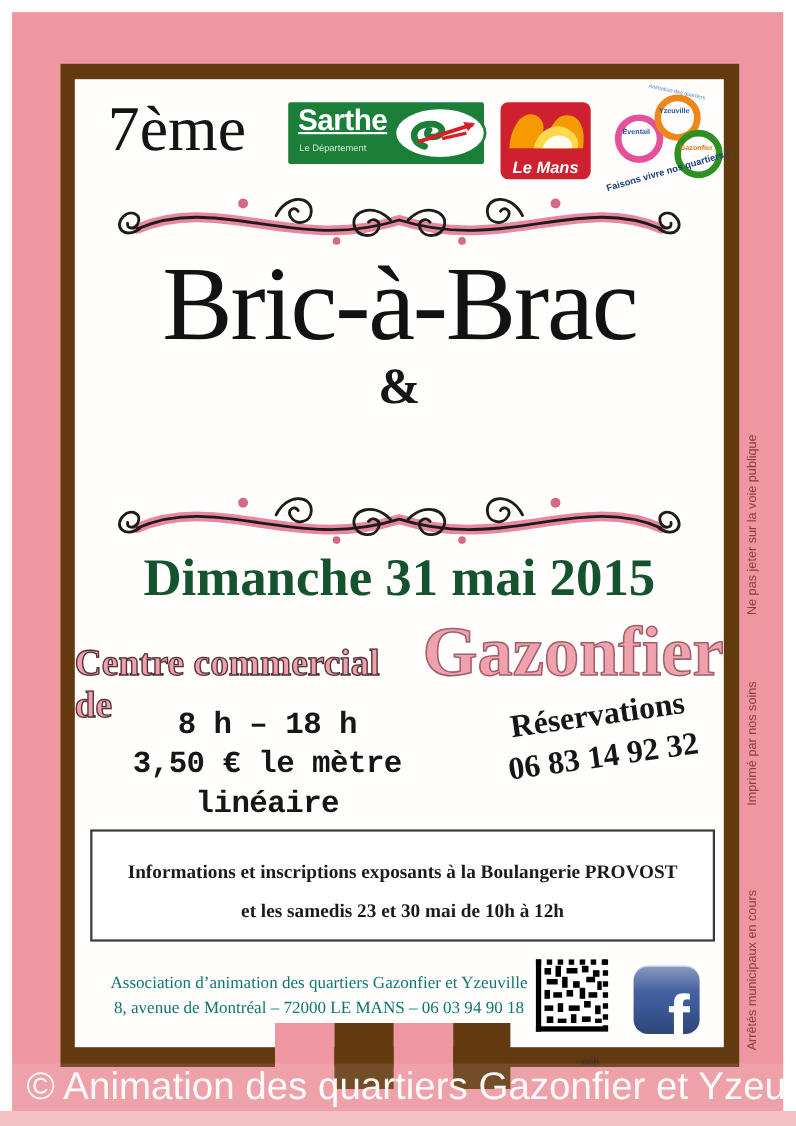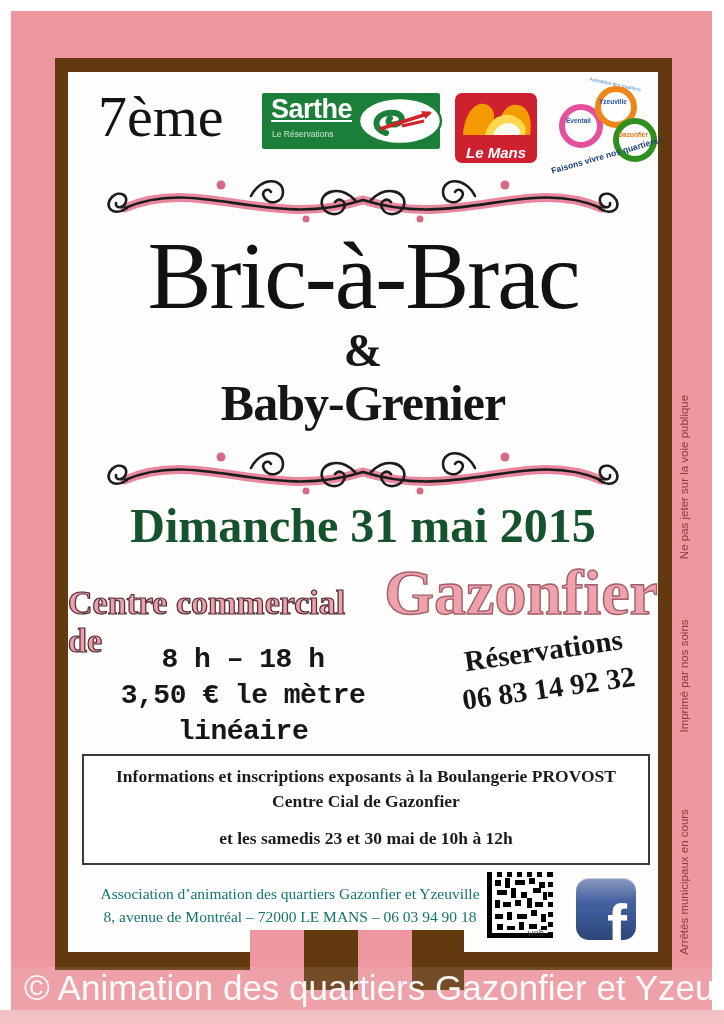--- a/index.html
+++ b/index.html
@@ -53,27 +53,27 @@
   .loc-prefix{font-size:34px;font-weight:bold;color:#efa0aa;-webkit-text-stroke:1.2px #503238;
               text-shadow:0 0 1px #503238;}
   .loc-name{font-size:64px;font-weight:bold;color:#f0a2ac;-webkit-text-stroke:1.4px #a05f6b;line-height:1;}
 
   .hours-block{left:8px;top:570px;width:334px;text-align:center;font-weight:bold;font-size:28px;
                line-height:1.28;letter-spacing:-0.5px;font-family:Liberation Mono, monospace;}
   .reservations{left:352px;top:560px;width:252px;text-align:center;font-weight:bold;font-size:29px;
                 line-height:1.3;transform:rotate(-8deg);}
 
   .info-box{left:14px;top:682px;width:556px;border:2px solid #3a3a3a;background:#fff;text-align:center;
-            font-weight:bold;font-size:17.5px;line-height:1.45;padding:8px 4px 12px;color:#1b1b1b;}
+            font-weight:bold;font-size:17.5px;line-height:1.45;padding:24px 4px 12px;color:#1b1b1b;}
   .info-gap{height:11px;}
 
   .assoc{left:0;top:810px;width:444px;text-align:center;font-size:15.5px;line-height:1.5;color:#0f766e;}
 
   .qr{left:419px;top:800px;width:66px;height:66px;}
-  .qr-caption{left:460px;top:857px;font-size:9px;font-family:Liberation Mono, monospace;color:#333;}
+  .qr-caption{left:460px;top:888px;font-size:9px;font-family:Liberation Sans, sans-serif;color:#333;}
 
   .fb{left:508px;top:806px;width:60px;height:62px;border-radius:13px;overflow:hidden;
       background:linear-gradient(180deg,#8a9bc0 0%,#45619f 38%,#3b5998 60%,#2e4678 100%);
       box-shadow:inset 0 1px 0 rgba(255,255,255,.5);}
   .fb-letter{position:absolute;right:9px;bottom:-16px;font-family:"Liberation Sans",sans-serif;
              font-weight:bold;font-size:60px;color:#fff;line-height:1;}
 
   .vnote{position:absolute;left:684px;font-family:"Liberation Sans",sans-serif;font-size:11.5px;
          color:#8a4038;white-space:nowrap;transform:translate(-50%,-50%) rotate(-90deg);z-index:4;}
   .vnote-1{top:477px;}
@@ -97,21 +97,21 @@
   <div class="pink-bg"></div>
   <div class="bottom-strip"></div>
   <div class="frame"></div>
 
   <div class="poster">
 
     <div class="edition">7ème</div>
 
     <div class="logo-sarthe">
       <span class="sarthe-name">Sarthe</span>
-      <span class="sarthe-sub">Le Réservations</span>
+      <span class="sarthe-sub">Le Département</span>
       <svg class="sarthe-oval" width="88" height="50" viewBox="0 0 88 50">
         <ellipse cx="44" cy="25" rx="41" ry="23" fill="#ffffff" stroke="#1b7f3a" stroke-width="2.5"></ellipse>
         <path d="M30,37 C16,33 18,19 32,17 C46,15 50,25 41,28 C34,30 30,26 34,22" stroke="#1b7f3a" stroke-width="6" fill="none" stroke-linecap="round"></path>
         <path d="M24,33 L74,17" stroke="#d42027" stroke-width="3.5"></path>
         <path d="M76,16 l-11,-1 l4.5,8 z" fill="#d42027"></path>
         <path d="M46,30 l22,-5" stroke="#d42027" stroke-width="3"></path>
       </svg>
     </div>
 
     <div class="logo-lemans">
@@ -146,21 +146,20 @@
         <path d="M268,28 C284,12 304,20 301,33 C298,44 283,45 279,36 C276,29 284,25 288,30" stroke="#1c1c1c" stroke-width="2.6"></path>
         <circle cx="118" cy="13" r="4.5" fill="#d66a85"></circle>
         <circle cx="402" cy="13" r="4.5" fill="#d66a85"></circle>
         <circle cx="203" cy="47" r="3.5" fill="#d66a85"></circle>
         <circle cx="317" cy="47" r="3.5" fill="#d66a85"></circle>
       </g>
     </svg>
 
     <div class="title">Bric-à-Brac</div>
     <div class="amp">&amp;</div>
-    <div class="subtitle">Baby-Grenier</div>
 
     <svg class="flourish flourish-2" viewBox="0 0 520 62">
       <g fill="none" stroke-linecap="round">
         <path d="M22,36 C95,4 165,58 260,28 C355,58 425,4 498,36" stroke="#e8879d" stroke-width="9"></path>
         <path d="M22,36 C95,4 165,58 260,28 C355,58 425,4 498,36" stroke="#1c1c1c" stroke-width="2.6"></path>
         <path d="M24,36 C10,46 0,34 9,25 C16,18 27,23 22,32 C19,37 12,36 13,31" stroke="#1c1c1c" stroke-width="2.6"></path>
         <path d="M496,36 C510,46 520,34 511,25 C504,18 493,23 498,32 C501,37 508,36 507,31" stroke="#1c1c1c" stroke-width="2.6"></path>
         <path d="M148,24 C158,4 180,6 180,20 C180,31 166,34 161,25 C158,19 165,15 168,20" stroke="#1c1c1c" stroke-width="2.6"></path>
         <path d="M372,24 C362,4 340,6 340,20 C340,31 354,34 359,25 C362,19 355,15 352,20" stroke="#1c1c1c" stroke-width="2.6"></path>
         <path d="M252,28 C236,12 216,20 219,33 C222,44 237,45 241,36 C244,29 236,25 232,30" stroke="#1c1c1c" stroke-width="2.6"></path>
@@ -184,21 +183,20 @@
       <div>3,50 € le mètre linéaire</div>
     </div>
 
     <div class="reservations">
       <div>Réservations</div>
       <div>06 83 14 92 32</div>
     </div>
 
     <div class="info-box">
       <div>Informations et inscriptions exposants à la Boulangerie PROVOST</div>
-      <div>Centre Cial de Gazonfier</div>
       <div class="info-gap"></div>
       <div>et les samedis 23 et 30 mai de 10h à 12h</div>
     </div>
 
     <div class="assoc">
       <div>Association d’animation des quartiers Gazonfier et Yzeuville</div>
       <div>8, avenue de Montréal – 72000 LE MANS – 06 03 94 90 18</div>
     </div>
 
     <svg class="qr" viewBox="0 0 66 66">

